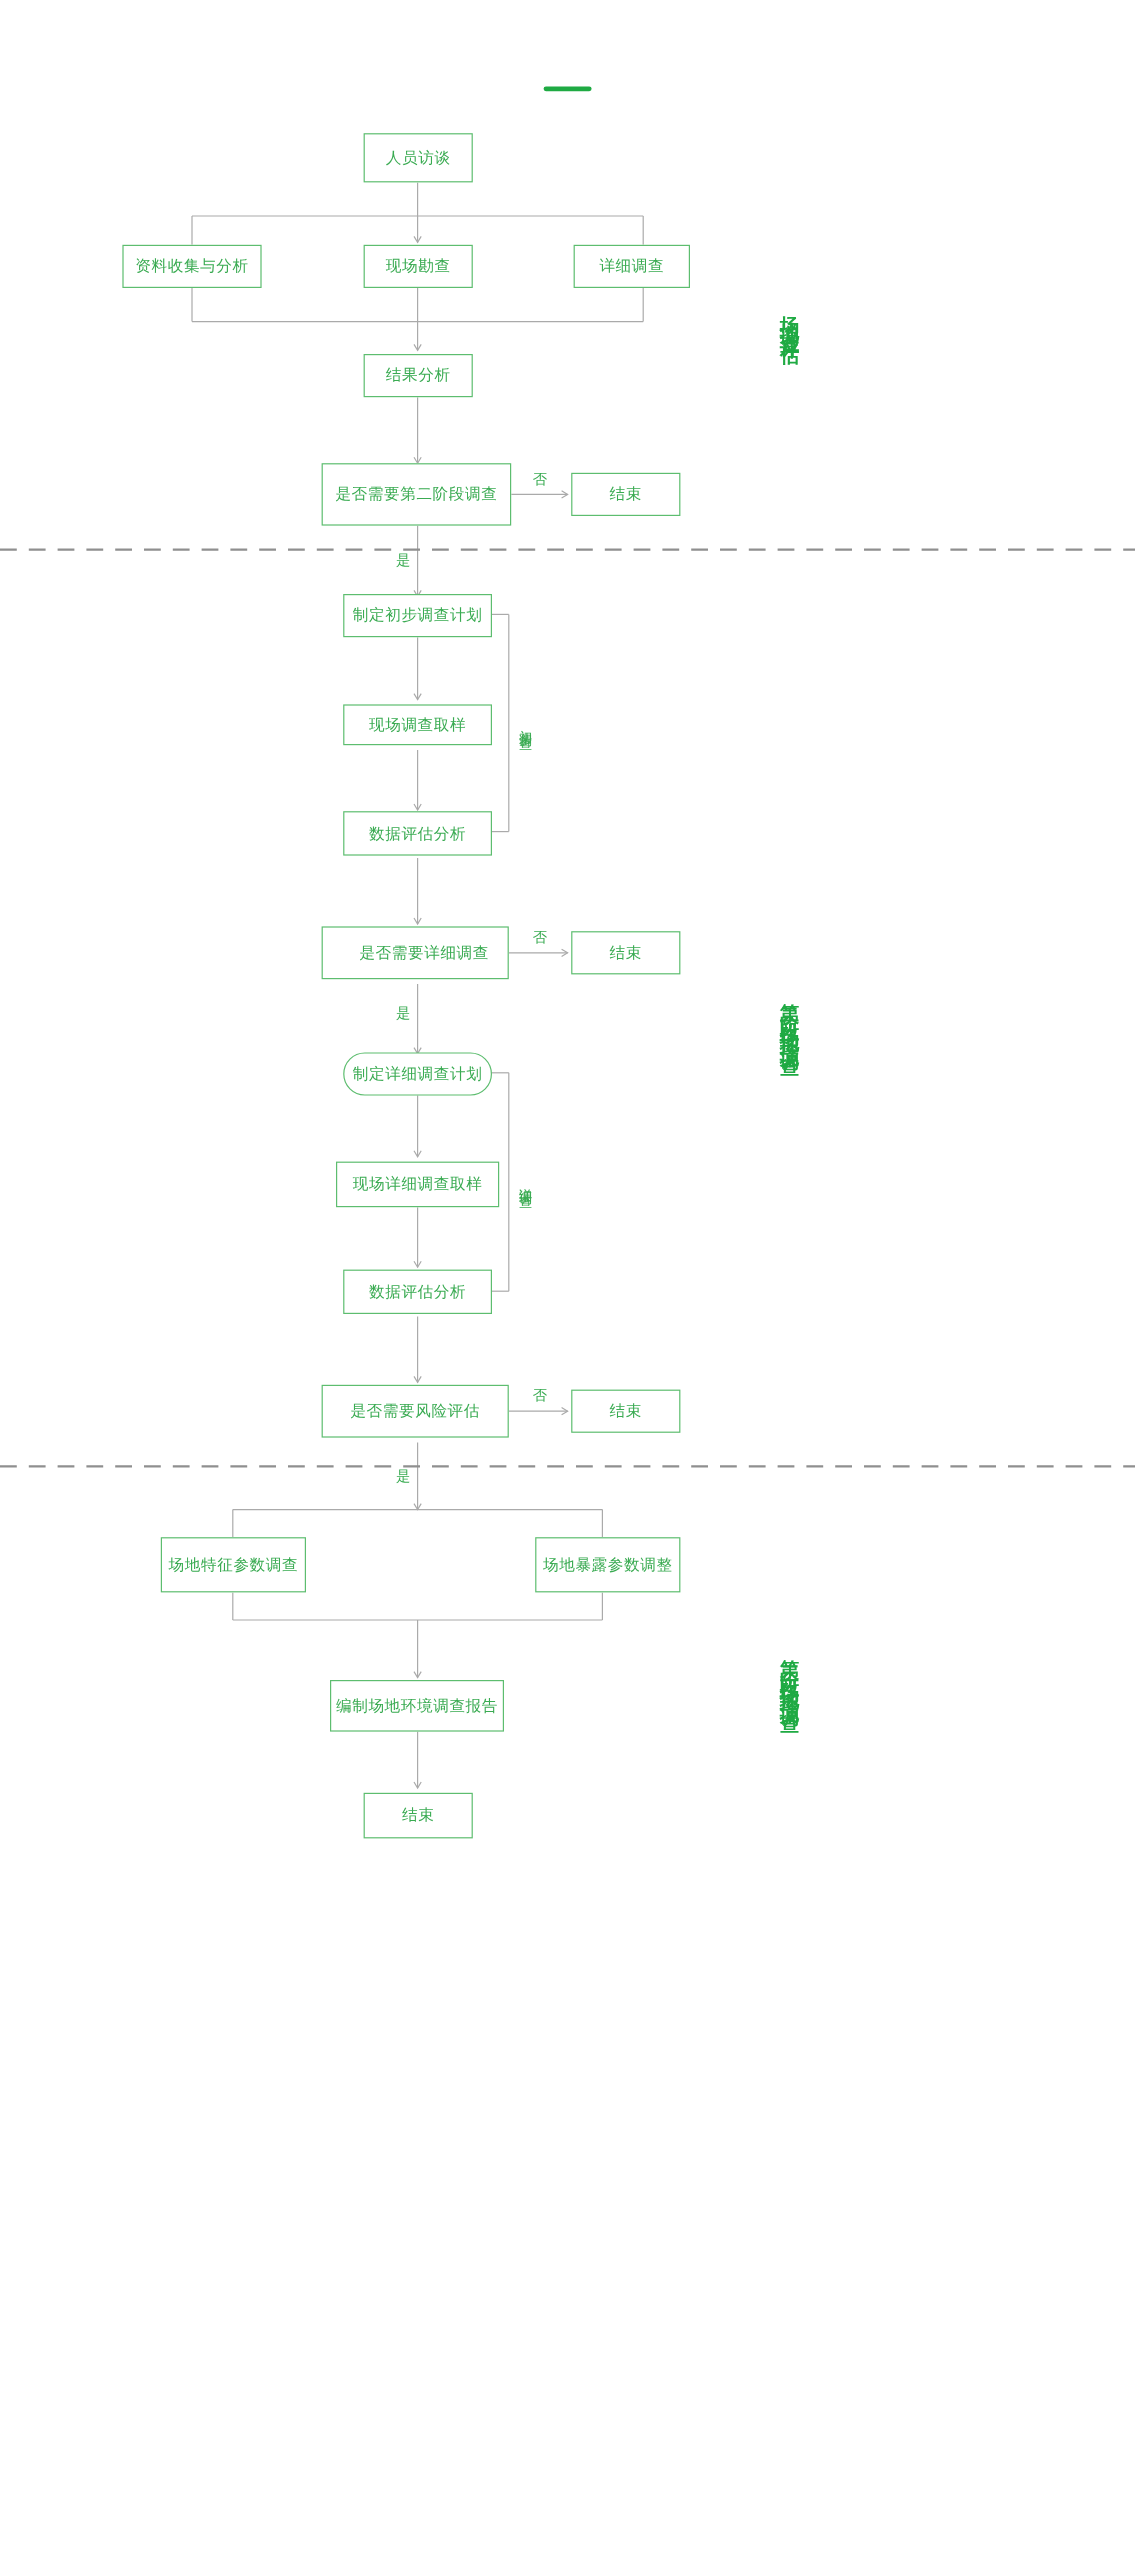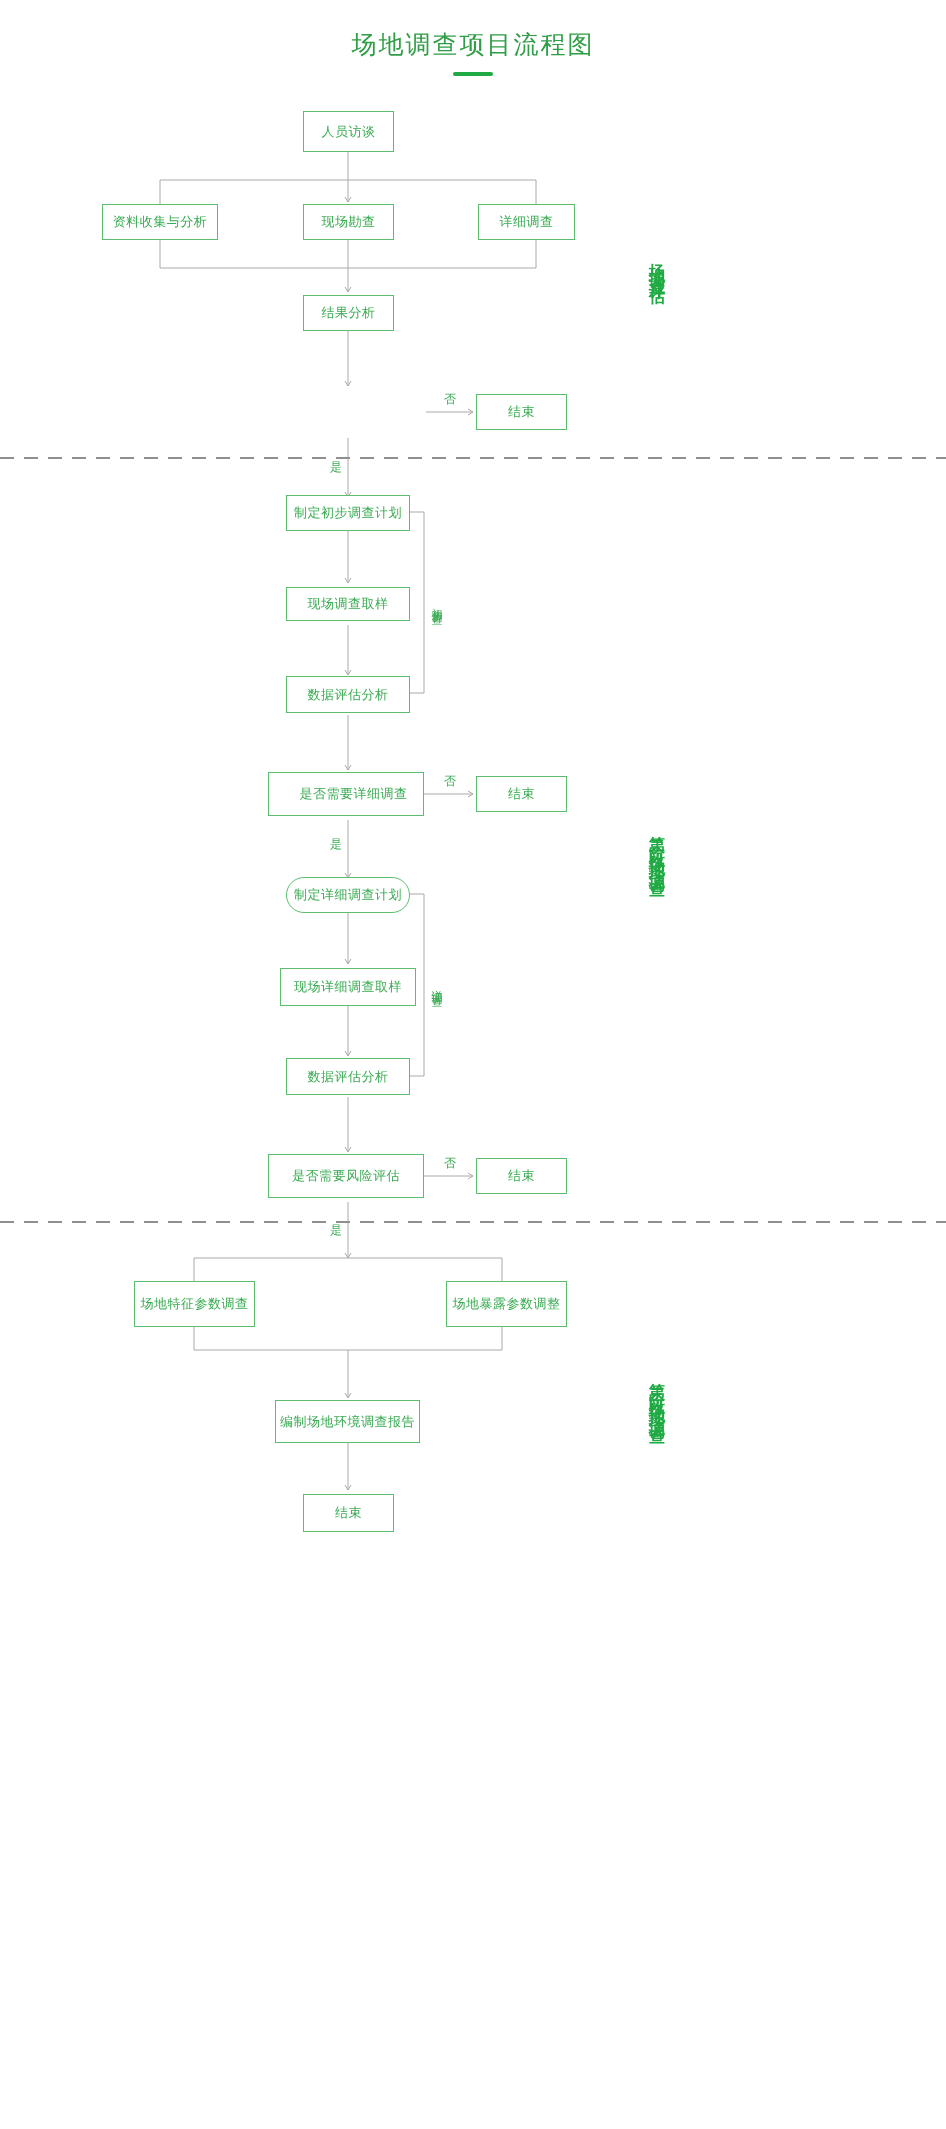--- a/index.html
+++ b/index.html
@@ -110,31 +110,31 @@
       <path d="M194,1258 L194,1281"></path>
       <path d="M502,1258 L502,1281"></path>
       <path d="M194,1327 L194,1350"></path>
       <path d="M502,1327 L502,1350"></path>
       <path d="M194,1350 L502,1350"></path>
       <path d="M348,1350 L348,1398" marker-end="url(#ah)"></path>
       <path d="M348,1443 L348,1490" marker-end="url(#ah)"></path>
     </g>
   </svg>
 
-  <div class="title">场地调查项目流程图</div>
   <div class="title-rule"></div>
 
   <div class="node" style="left:303px;top:111px;width:91px;height:41px;">人员访谈</div>
 
   <div class="node" style="left:102px;top:204px;width:116px;height:36px;">资料收集与分析</div>
   <div class="node" style="left:303px;top:204px;width:91px;height:36px;">现场勘查</div>
   <div class="node" style="left:478px;top:204px;width:97px;height:36px;">详细调查</div>
 
   <div class="node" style="left:303px;top:295px;width:91px;height:36px;">结果分析</div>
 
+  <div class="node" style="left:268px;top:386px;width:158px;height:52px;">是否需要第二阶段调查</div>
 
   <div class="node" style="left:476px;top:394px;width:91px;height:36px;">结束</div>
 
   <div class="edge-label" style="left:441px;top:393px;">否</div>
   <div class="edge-label" style="left:327px;top:461px;">是</div>
 
   <div class="node" style="left:286px;top:495px;width:124px;height:36px;">制定初步调查计划</div>
   <div class="node" style="left:286px;top:587px;width:124px;height:34px;">现场调查取样</div>
   <div class="node" style="left:286px;top:676px;width:124px;height:37px;">数据评估分析</div>
 

